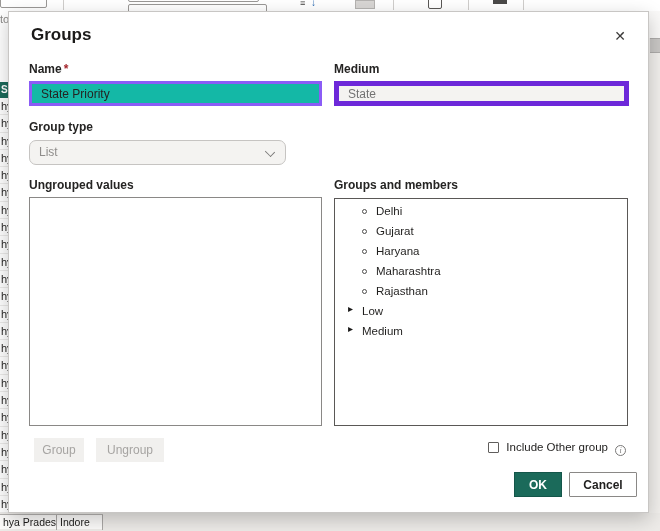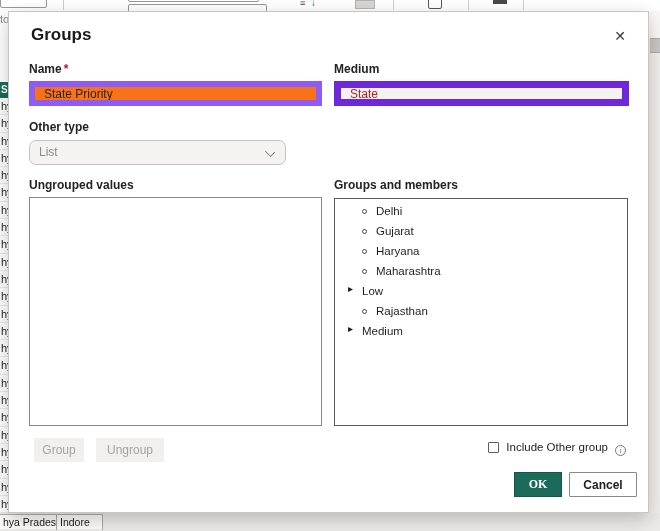--- a/index.html
+++ b/index.html
@@ -35,23 +35,23 @@
   
   .dialog { position:absolute; left:8px; top:11px; width:641px; height:502px; background:#fff;
             border:1px solid #c8c6c4; box-shadow:0 6px 18px rgba(0,0,0,.22); }
   .dlg-title { position:absolute; left:22px; top:13px; font-size:17px; font-weight:600; color:#1b1a19; }
   .dlg-close { position:absolute; left:601px; top:14px; width:20px; height:20px; font-size:14px; color:#3b3a39;
                text-align:center; line-height:20px; cursor:pointer; }
 
   .fld-label { position:absolute; font-size:12px; font-weight:700; color:#252423; }
   .req { color:#a4262c; margin-left:2px; }
 
-  .txt-input { position:absolute; height:25px; border:6px solid #8b5cf6; background:#f97316; font-size:12px;
+  .txt-input { position:absolute; height:25px; border:3px solid #8b5cf6; background:#14b8a6; font-size:12px;
                color:#252423; padding:0 9px; font-family:inherit; }
-  .disabled-input { background:#f4f3f1; border:7px solid #6d28d9; color:#b91c1c; }
+  .disabled-input { background:#f4f3f1; border:5px solid #6d28d9; color:#737373; }
 
   .dropdown { position:absolute; height:25px; background:#f4f3f1; border:1px solid #c6c4c2; color:#8f8d8b;
               font-size:12px; line-height:23px; padding-left:9px; }
   .chev { position:absolute; right:11px; top:7px; width:8px; height:8px; }
   .chev::before { content:""; position:absolute; left:0; top:0; width:7px; height:7px;
                   border-right:1.5px solid #7a7978; border-bottom:1.5px solid #7a7978; transform:rotate(45deg) scale(1,.8); }
 
   .listbox-empty { position:absolute; border:1px solid #8a8886; background:#fff; }
 
   .tree-box { position:absolute; border:1px solid #5a5856; background:#fff; overflow:hidden; padding-top:2px; }
@@ -67,21 +67,21 @@
 
   .btn-gray { position:absolute; height:24px; background:#f1f0ee; border:none; color:#a6a4a2; font-size:12px;
               font-family:inherit; }
   .include-row { position:absolute; right:22px; top:429px; display:flex; align-items:center; gap:7px; }
   .checkbox { width:11px; height:11px; border:1px solid #605e5c; background:#fff; border-radius:1px; cursor:pointer; }
   .include-label { font-size:11.5px; color:#252423; cursor:pointer; }
   .info-icon { width:11px; height:11px; border:1px solid #7a7978; border-radius:50%; color:#7a7978; font-size:8px;
                line-height:10px; text-align:center; position:relative; top:3px; font-style:italic; font-family:"Liberation Serif",serif; }
 
   .btn-ok { position:absolute; left:505px; top:460px; width:48px; height:25px; background:#1b6a5a;
-            border:1px solid #14564a; color:#fff; font-weight:700; font-size:12px; font-family:Liberation Serif, serif; cursor:pointer; }
+            border:1px solid #14564a; color:#fff; font-weight:700; font-size:12px; font-family:Liberation Sans, sans-serif; cursor:pointer; }
   .btn-cancel { position:absolute; left:560px; top:460px; width:68px; height:25px; background:#fff;
             border:1px solid #8a8886; color:#201f1e; font-weight:600; font-size:12px; font-family:inherit; cursor:pointer; border-radius:1px; }
 </style>
 </head>
 <body>
 
 <div class="stage">
 
   <div class="bg-frag frag-box" style="left:0;top:-6px;width:47px;height:14px;"></div>
   <div class="bg-frag vsep" style="left:63px;top:0;height:10px;"></div>
@@ -145,21 +145,21 @@
     <div class="dlg-close">✕</div>
 
     <div class="fld-label" style="left:20px;top:50px;">
       <span>Name</span><span class="req">*</span>
     </div>
     <input class="txt-input" style="left: 20px; top: 69px; width: 293px;" value="State Priority">
 
     <div class="fld-label" style="left:325px;top:50px;">Medium</div>
     <input class="txt-input disabled-input" style="left: 325px; top: 69px; width: 295px;" disabled="" value="State">
 
-    <div class="fld-label" style="left:20px;top:108px;">Other type</div>
+    <div class="fld-label" style="left:20px;top:108px;">Group type</div>
     <div class="dropdown" style="left:20px;top:128px;width:257px;border-radius:7px;">
       <span>List</span>
       <span class="chev"></span>
     </div>
 
     <div class="fld-label" style="left:20px;top:166px;">Ungrouped values</div>
     <div class="listbox-empty" style="left:20px;top:185px;width:293px;height:229px;"></div>
 
     <div class="fld-label" style="left:325px;top:166px;">Groups and members</div>
     <div class="tree-box" style="left:325px;top:186px;width:294px;height:228px;">
@@ -172,27 +172,27 @@
         <span>Gujarat</span>
       </div>
       <div class="tree-row member">
         <span class="bullet"></span>
         <span>Haryana</span>
       </div>
       <div class="tree-row member">
         <span class="bullet"></span>
         <span>Maharashtra</span>
       </div>
+      <div class="tree-row member">
+        <span class="bullet"></span>
+        <span>Rajasthan</span>
+      </div>
       <div class="tree-row group">
         <span class="tw-collapsed"></span>
         <span>Low</span>
-      </div>
-      <div class="tree-row member">
-        <span class="bullet"></span>
-        <span>Rajasthan</span>
       </div>
       <div class="tree-row group">
         <span class="tw-collapsed"></span>
         <span>Medium</span>
       </div>
     </div>
 
     <button class="btn-gray" style="left:25px;top:426px;width:50px;" disabled="">Group</button>
     <button class="btn-gray" style="left:87px;top:426px;width:68px;" disabled="">Ungroup</button>
 

